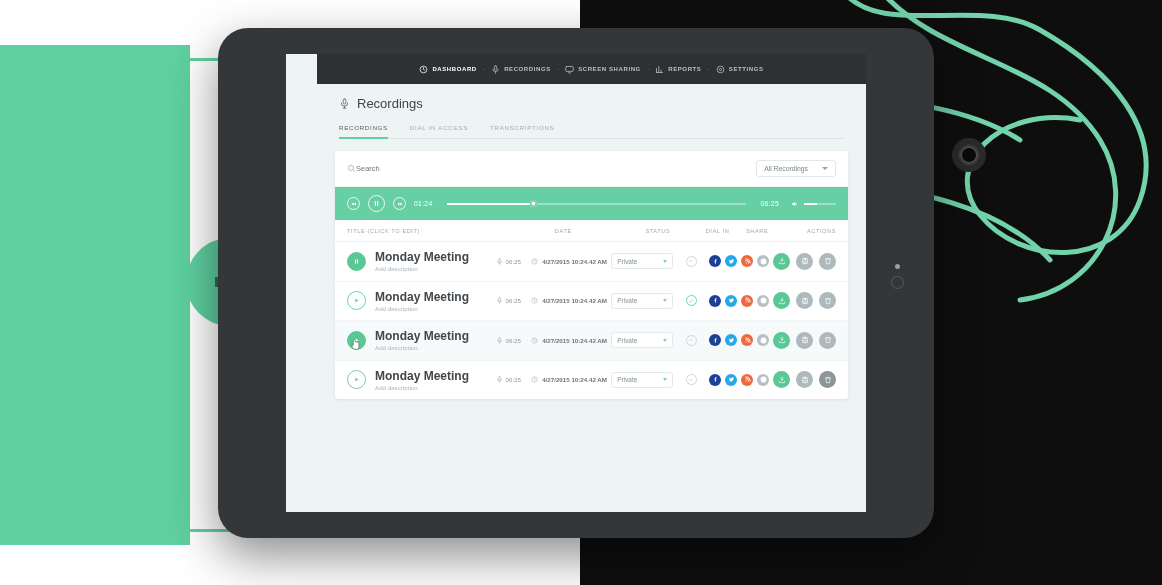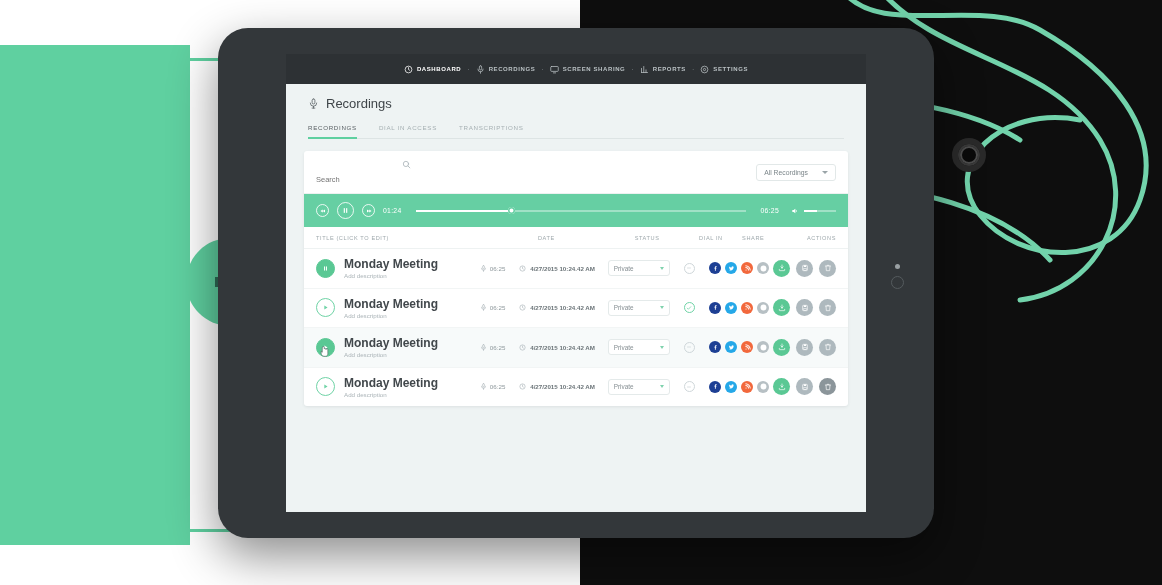--- a/index.html
+++ b/index.html
@@ -82,20 +82,21 @@
     border-radius: 30px;
     box-shadow: 0 18px 48px rgba(0,0,0,.45);
     z-index: 10;
   }
   .tablet-screen {
     position: absolute;
     left: 68px; top: 26px;
     width: 580px; height: 458px;
     background: #eef3f3;
     overflow: hidden;
+    padding-left: 31px;
   }
   .tablet-cam {
     position: absolute;
     left: 895px; top: 264px;
     width: 5px; height: 5px;
     border-radius: 50%;
     background: #9aa0a3;
     z-index: 11;
   }
   .tablet-home {
@@ -180,21 +181,21 @@
     overflow: hidden;
   }
 
   .searchbar {
     display: flex;
     align-items: center;
     justify-content: space-between;
     padding: 9px 12px;
     border-bottom: 1px solid #edf1f1;
   }
-  .search-left { display: flex; align-items: center; gap: 6px; flex-direction: column; }
+  .search-left { display: flex; align-items: center; gap: 0; }
   .search-left svg { width: 9px; height: 9px; }
   .search-input {
     border: none;
     outline: none;
     font-size: 7.5px;
     color: #9aa4a8;
     font-family: "Liberation Sans", sans-serif;
     width: 180px;
     background: transparent;
   }

